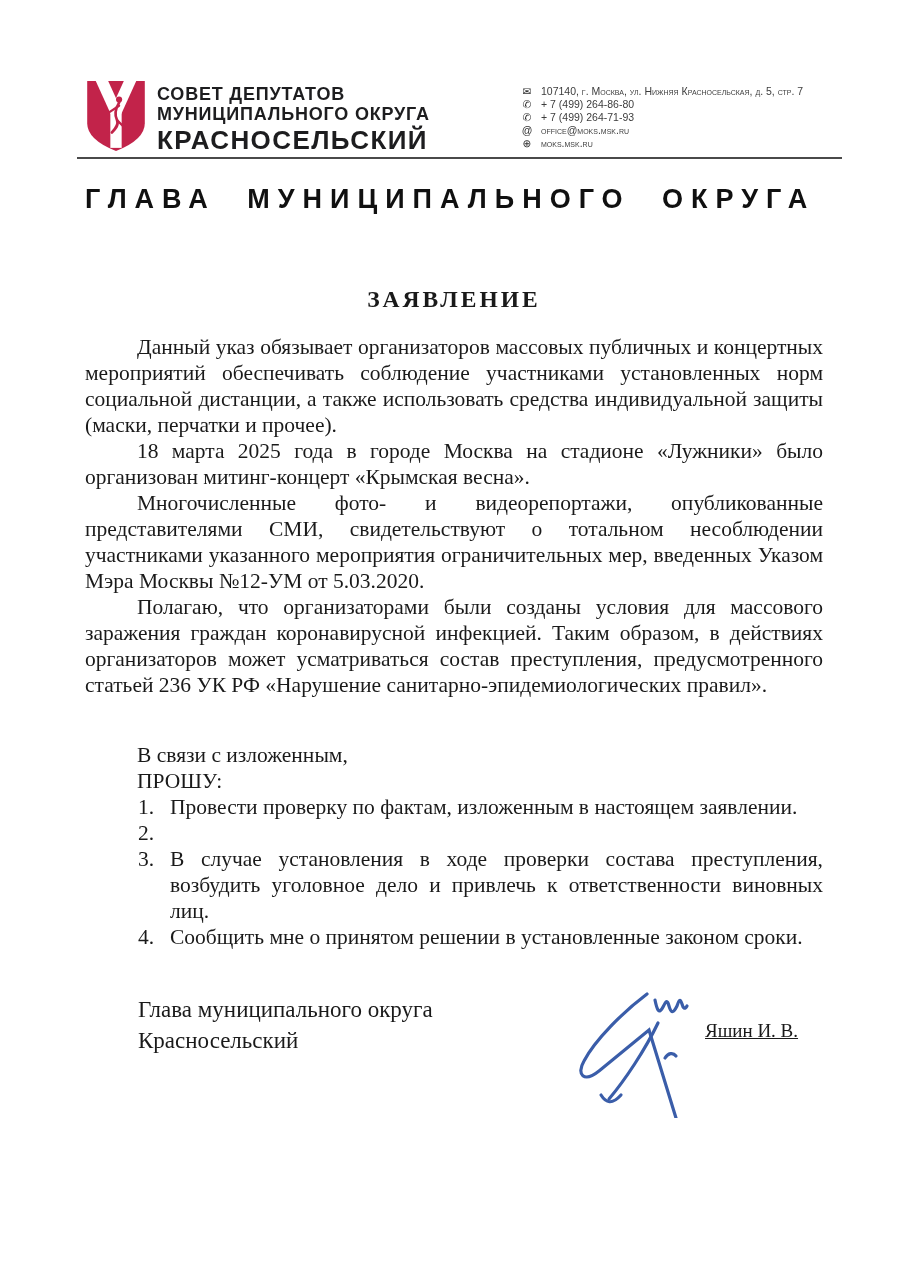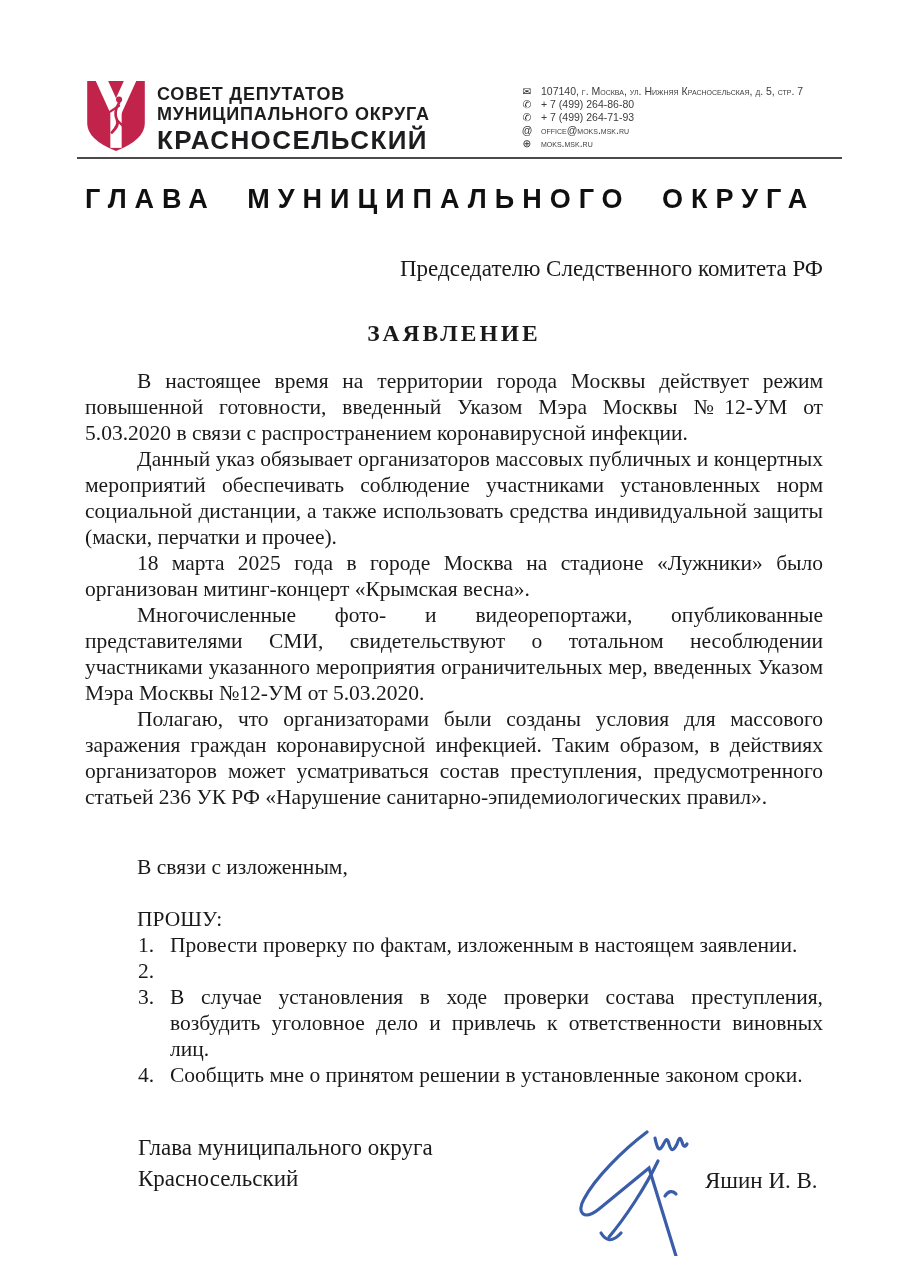--- a/index.html
+++ b/index.html
@@ -31,31 +31,31 @@
           font-size:21.5px;line-height:26px;}
 
   .addressee{text-align:right;font-size:23px;line-height:30px;margin-top:4px;}
   .doc-title{text-align:center;font-weight:bold;font-size:23.5px;
              letter-spacing:3px;margin-top:36px;}
 
   .paragraphs{margin-top:22px;}
   .para{margin:0;text-indent:52px;text-align:justify;}
 
   .closing-intro{margin-top:44px;text-indent:52px;}
-  .request-heading{margin-top:26px;text-indent:52px;}
+  .request-heading{text-indent:52px;}
 
   .request{display:flex;padding-left:53px;margin:0;}
   .req-num{flex:none;width:32px;}
   .req-text{flex:1;text-align:justify;}
 
   
   .sig-row{margin-top:44px;position:relative;height:120px;}
   .sig-position{margin-left:53px;font-size:23px;line-height:31px;}
   .sig-svg{position:absolute;left:478px;top:-26px;width:150px;height:150px;}
-  .sig-name{position:absolute;left:620px;top:36px;font-size:23px;}
+  .sig-name{position:absolute;left:620px;top:24px;font-size:19px;text-decoration:underline;}
 </style>
 </head>
 <body>
 
 <div class="logo">
   <svg viewBox="0 0 60 70" width="62" height="72">
     <path d="M2,1 H58 V42 Q58 58 30,69 Q2,58 2,42 Z" fill="#c2234a"></path>
     <path d="M15,-2 L30,31" stroke="#ffffff" stroke-width="11" fill="none"></path>
     <path d="M45,-2 L30,31" stroke="#ffffff" stroke-width="11" fill="none"></path>
     <path d="M30,26 L30,66" stroke="#ffffff" stroke-width="11" fill="none"></path>
@@ -97,27 +97,25 @@
   </div>
 </div>
 
 <div class="divider"></div>
 
 <div class="main-heading">ГЛАВА МУНИЦИПАЛЬНОГО ОКРУГА</div>
 
 <div class="letter">
 
   <div class="addressee">
-    <div>Председателю Следственного комитета РФ</div>
   </div>
 
   <div class="doc-title">ЗАЯВЛЕНИЕ</div>
 
   <div class="paragraphs">
-    <p class="para">В настоящее время на территории города Москвы действует режим повышенной готовности, введенный Указом Мэра Москвы №12-УМ от 5.03.2020 в связи с распространением коронавирусной инфекции.</p>
     <p class="para">Данный указ обязывает организаторов массовых публичных и концертных мероприятий обеспечивать соблюдение участниками установленных норм социальной дистанции, а также использовать средства индивидуальной защиты (маски, перчатки и прочее).</p>
     <p class="para">18 марта 2025 года в городе Москва на стадионе «Лужники» было организован митинг-концерт «Крымская весна».</p>
     <p class="para">Многочисленные фото- и видеорепортажи, опубликованные представителями СМИ, свидетельствуют о тотальном несоблюдении участниками указанного мероприятия ограничительных мер, введенных Указом Мэра Москвы №12-УМ от 5.03.2020.</p>
     <p class="para">Полагаю, что организаторами были созданы условия для массового заражения граждан коронавирусной инфекцией. Таким образом, в действиях организаторов может усматриваться состав преступления, предусмотренного статьей 236 УК РФ «Нарушение санитарно-эпидемиологических правил».</p>
   </div>
 
   <div class="closing-intro">В связи с изложенным,</div>
 
   <div class="request-heading">ПРОШУ:</div>
 

